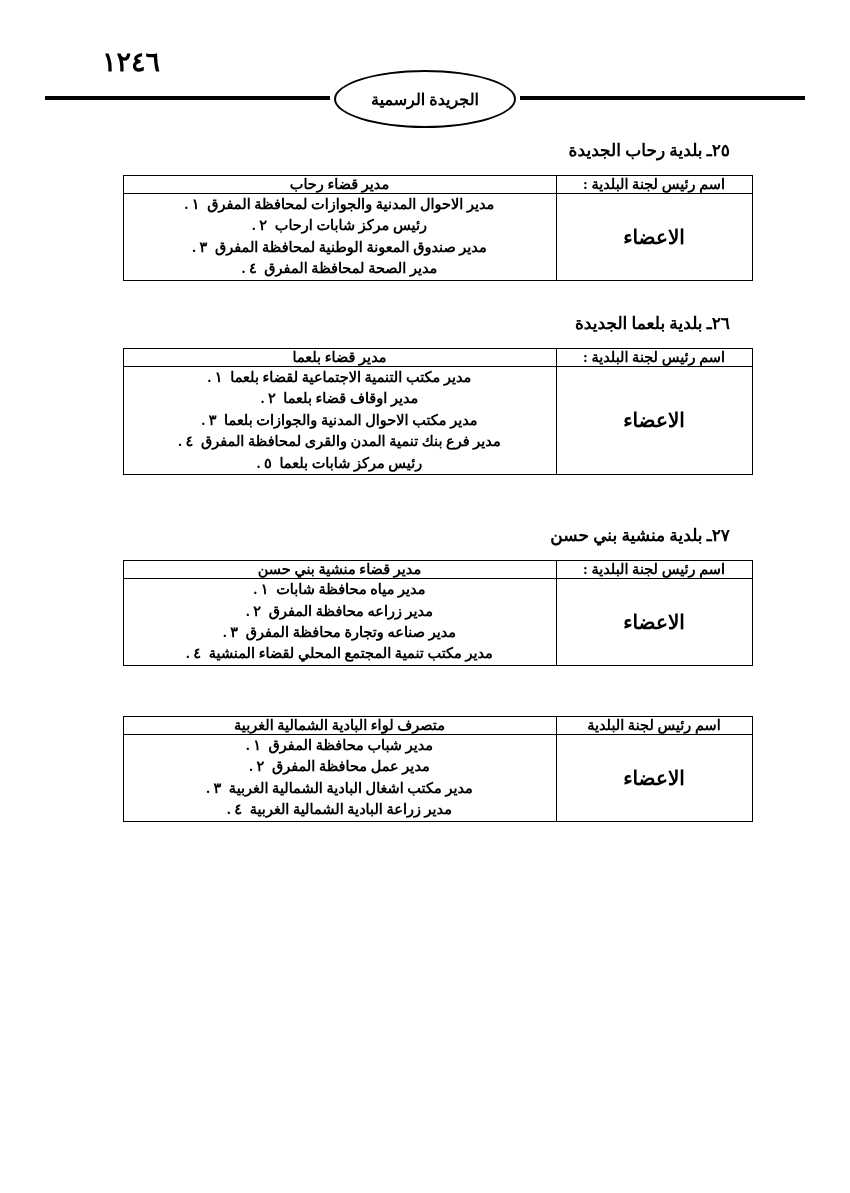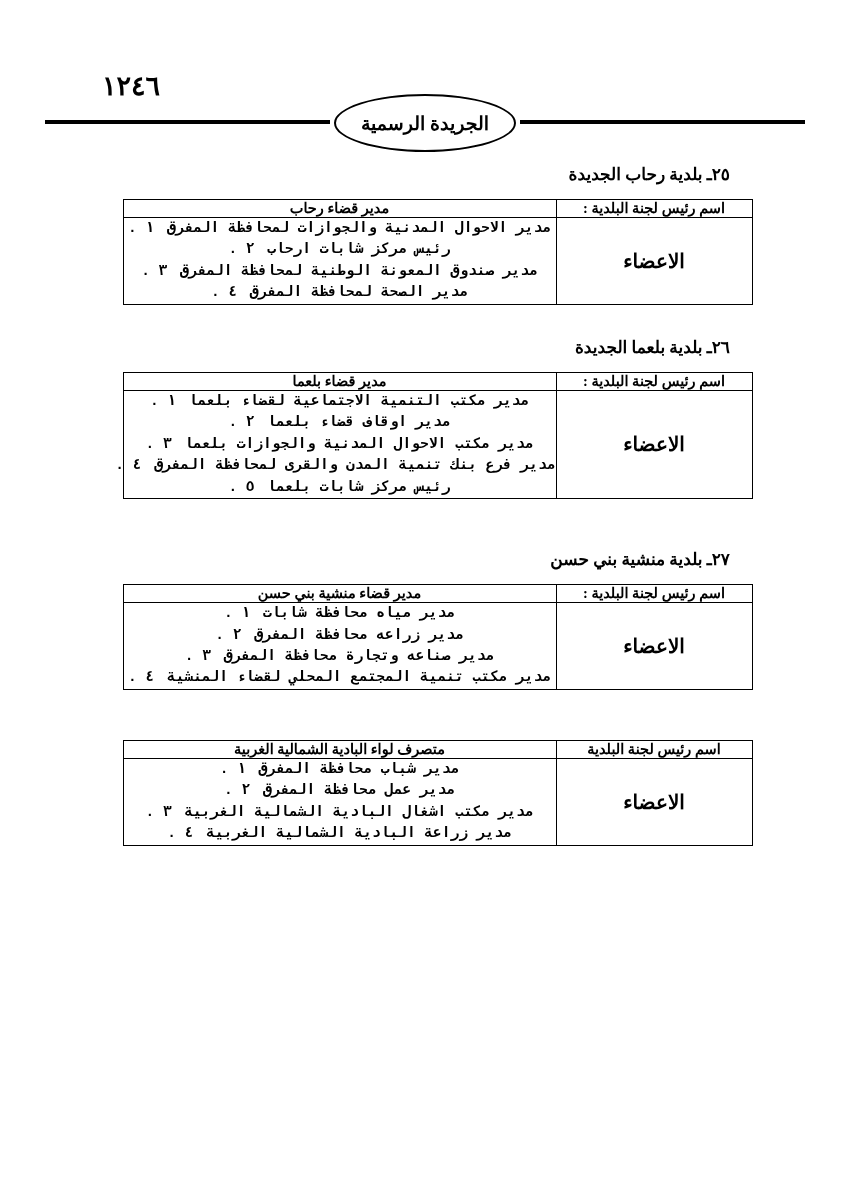--- a/index.html
+++ b/index.html
@@ -13,21 +13,20 @@
     position: relative;
     font-family: "Liberation Serif", "DejaVu Serif", serif;
     color: #000000;
     overflow: hidden;
   }
   .page {
     position: relative;
     width: 850px;
     height: 931px;
     box-sizing: border-box;
-    margin-top: 24px;
   }
 
   
   .header {
     position: absolute;
     top: 40px;
     left: 0;
     width: 850px;
     height: 90px;
   }
@@ -63,21 +62,21 @@
     width: 178px;
     height: 54px;
     border: 2px solid #000000;
     border-radius: 50%;
     display: flex;
     align-items: center;
     justify-content: center;
     background: #ffffff;
   }
   .oval span {
-    font-size: 19px;
+    font-size: 16px;
     font-weight: bold;
   }
 
   
   .content {
     position: absolute;
     top: 140px;
     right: 0;
     left: 0;
   }
@@ -126,21 +125,20 @@
     font-weight: bold;
     vertical-align: middle;
   }
   .cell-members-list {
     padding: 2px 10px 3px 10px;
   }
   ol.members {
     list-style: none;
     margin: 0;
     padding: 0;
-    font-family: Liberation Mono, monospace;
   }
   ol.members li {
     font-size: 14.5px;
     font-weight: bold;
     text-align: center;
     line-height: 1.48;
     white-space: nowrap;
   }
   .idx {
     display: inline-block;

